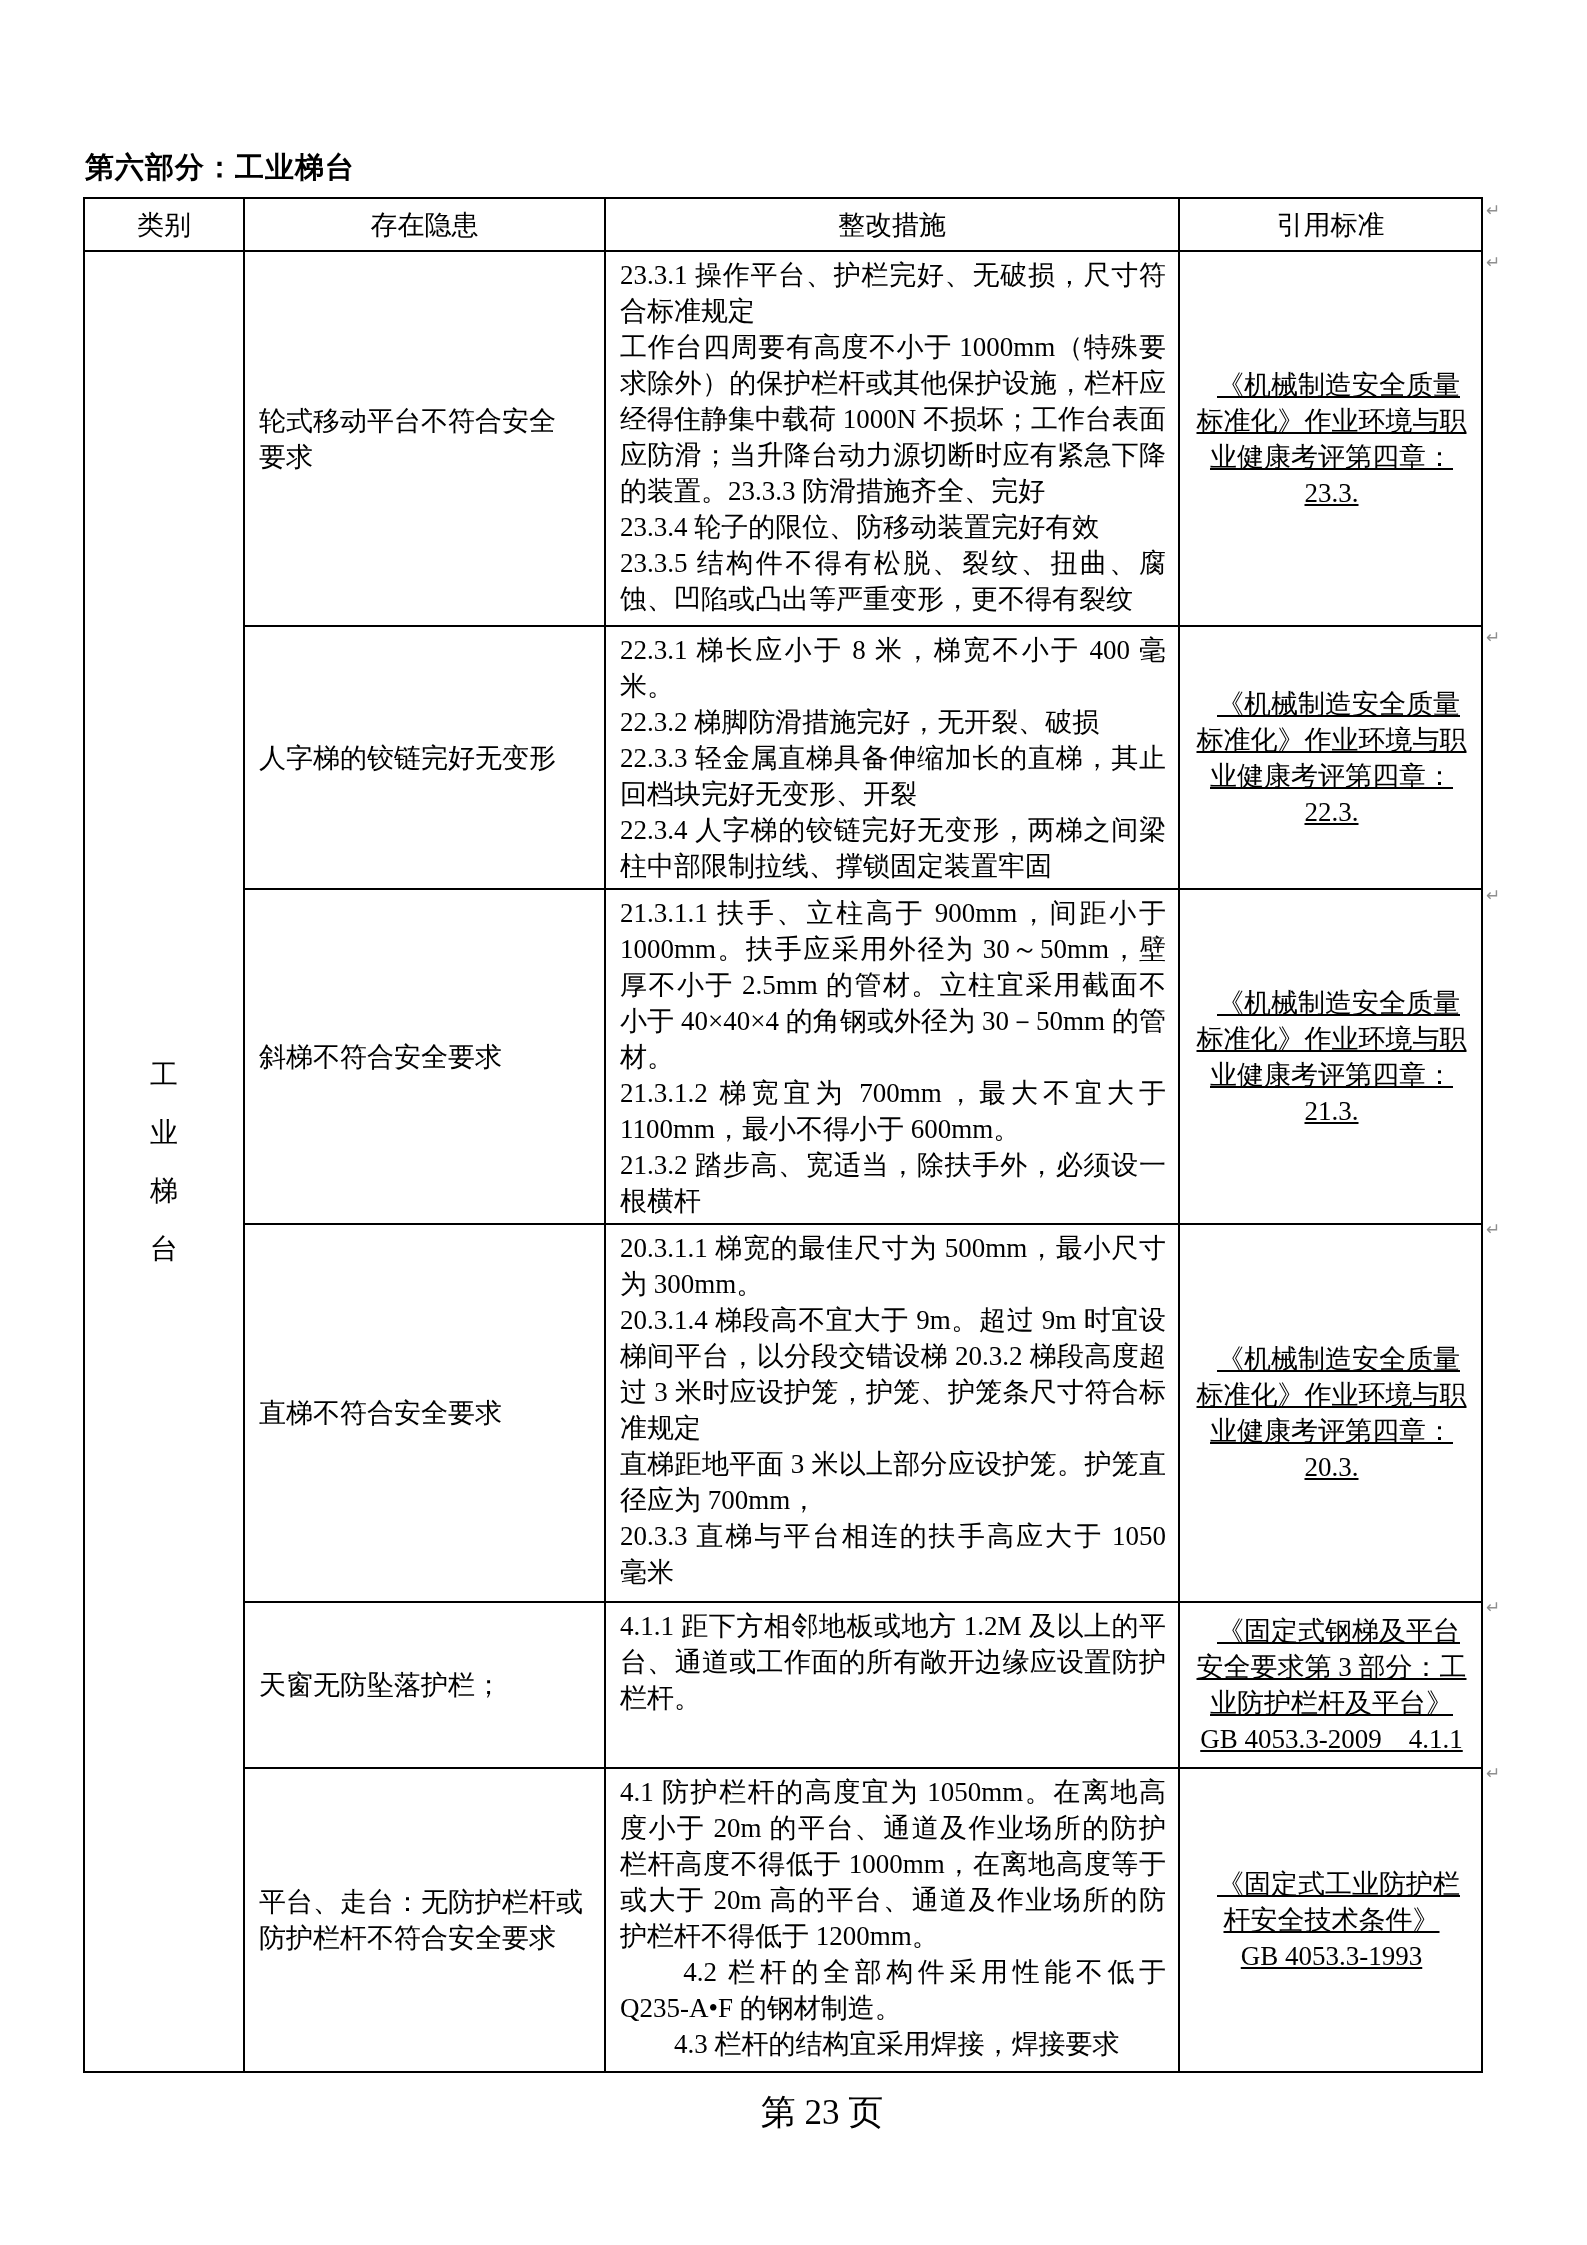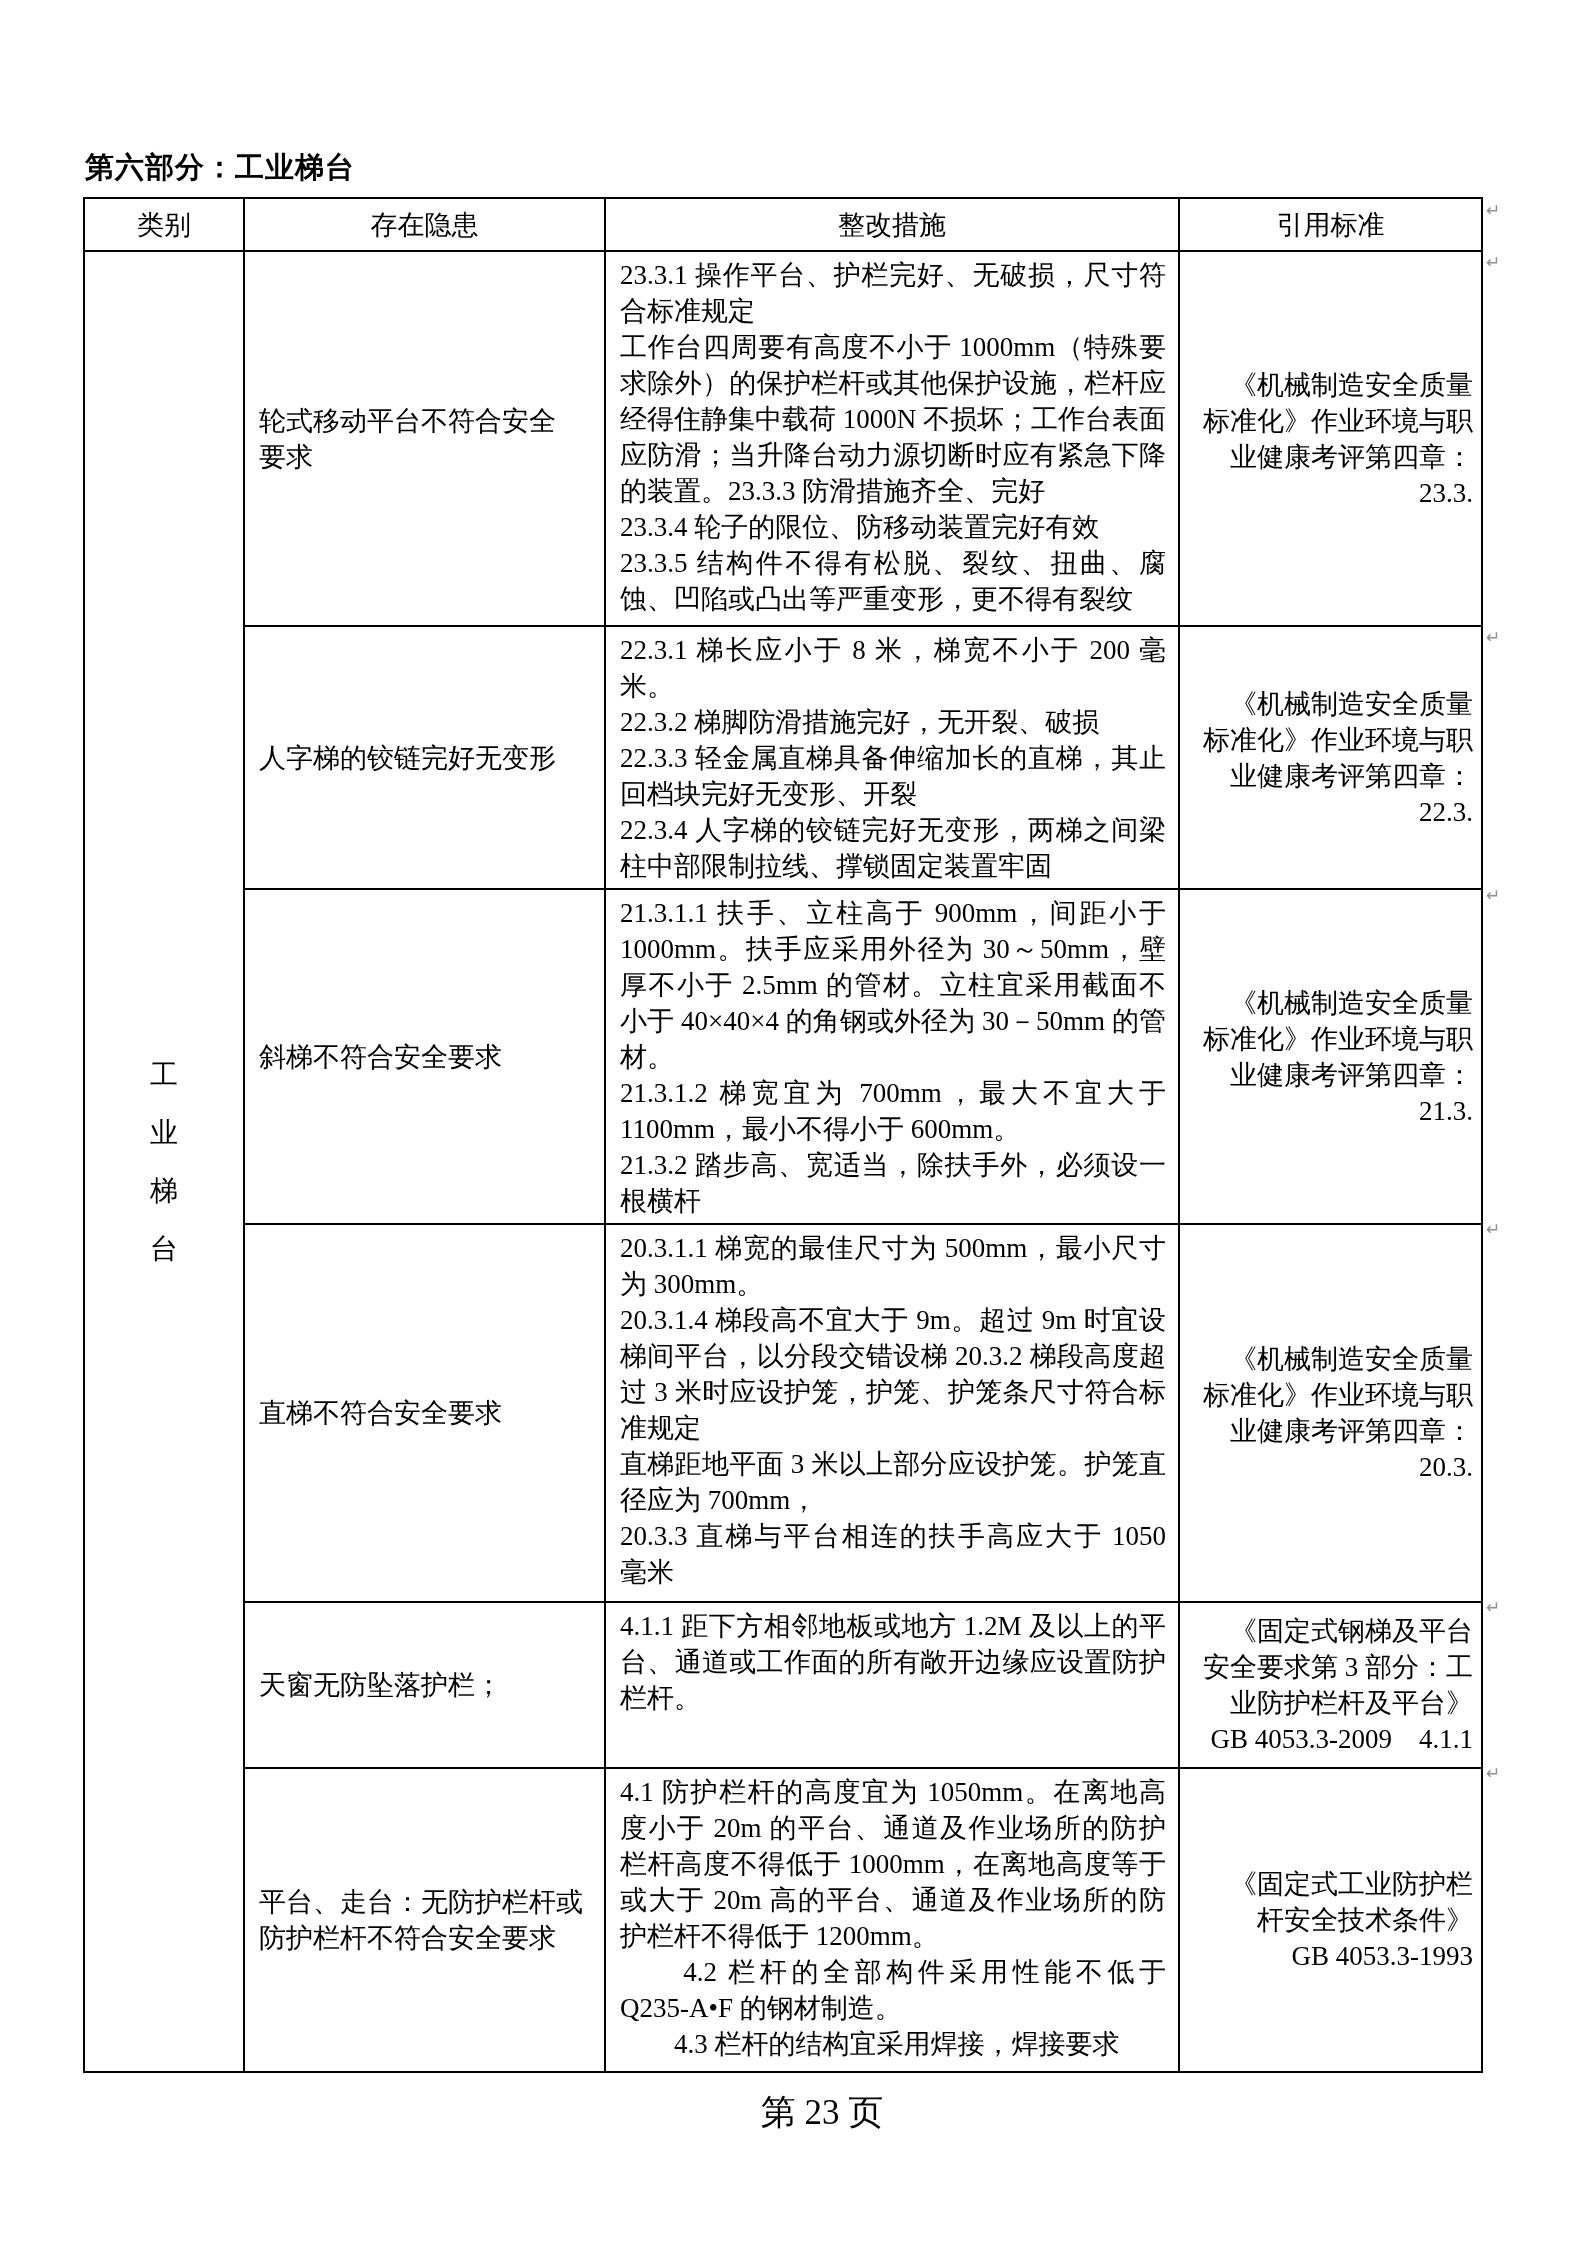--- a/index.html
+++ b/index.html
@@ -59,24 +59,25 @@
     white-space:pre-wrap;
   }
   td.measures{
     vertical-align:top;
     text-align:justify;
     padding:5px 12px 4px 14px;
     white-space:pre-wrap;
   }
   td.standard{
     vertical-align:middle;
-    text-align:right;
+    text-align:center;
     padding:2px 8px 2px 10px;
     text-indent:14px;
     white-space:pre-wrap;
+    text-decoration:underline;
   }
   .page-footer{
     width:1398px;
     box-sizing:border-box;
     padding-left:80px;
     text-align:center;
     margin-top:16px;
     font-size:35px;
   }
   .row-end-mark{
@@ -122,21 +123,21 @@
         <td class="hazard">轮式移动平台不符合安全
 要求</td>
         <td class="measures">23.3.1 操作平台、护栏完好、无破损，尺寸符合标准规定
 工作台四周要有高度不小于 1000mm（特殊要求除外）的保护栏杆或其他保护设施，栏杆应经得住静集中载荷 1000N 不损坏；工作台表面应防滑；当升降台动力源切断时应有紧急下降的装置。23.3.3 防滑措施齐全、完好
 23.3.4 轮子的限位、防移动装置完好有效
 23.3.5 结构件不得有松脱、裂纹、扭曲、腐蚀、凹陷或凸出等严重变形，更不得有裂纹</td>
         <td class="standard">《机械制造安全质量标准化》作业环境与职业健康考评第四章：23.3.</td>
       </tr>
       <tr class="rh2">
         <td class="hazard">人字梯的铰链完好无变形</td>
-        <td class="measures">22.3.1 梯长应小于 8 米，梯宽不小于 200 毫米。
+        <td class="measures">22.3.1 梯长应小于 8 米，梯宽不小于 400 毫米。
 22.3.2 梯脚防滑措施完好，无开裂、破损
 22.3.3 轻金属直梯具备伸缩加长的直梯，其止回档块完好无变形、开裂
 22.3.4 人字梯的铰链完好无变形，两梯之间梁柱中部限制拉线、撑锁固定装置牢固</td>
         <td class="standard">《机械制造安全质量标准化》作业环境与职业健康考评第四章：22.3.</td>
       </tr>
       <tr class="rh3">
         <td class="hazard">斜梯不符合安全要求</td>
         <td class="measures">21.3.1.1 扶手、立柱高于 900mm，间距小于 1000mm。扶手应采用外径为 30～50mm，壁厚不小于 2.5mm 的管材。立柱宜采用截面不小于 40×40×4 的角钢或外径为 30－50mm 的管材。
 21.3.1.2 梯宽宜为 700mm，最大不宜大于 1100mm，最小不得小于 600mm。
 21.3.2 踏步高、宽适当，除扶手外，必须设一根横杆</td>

